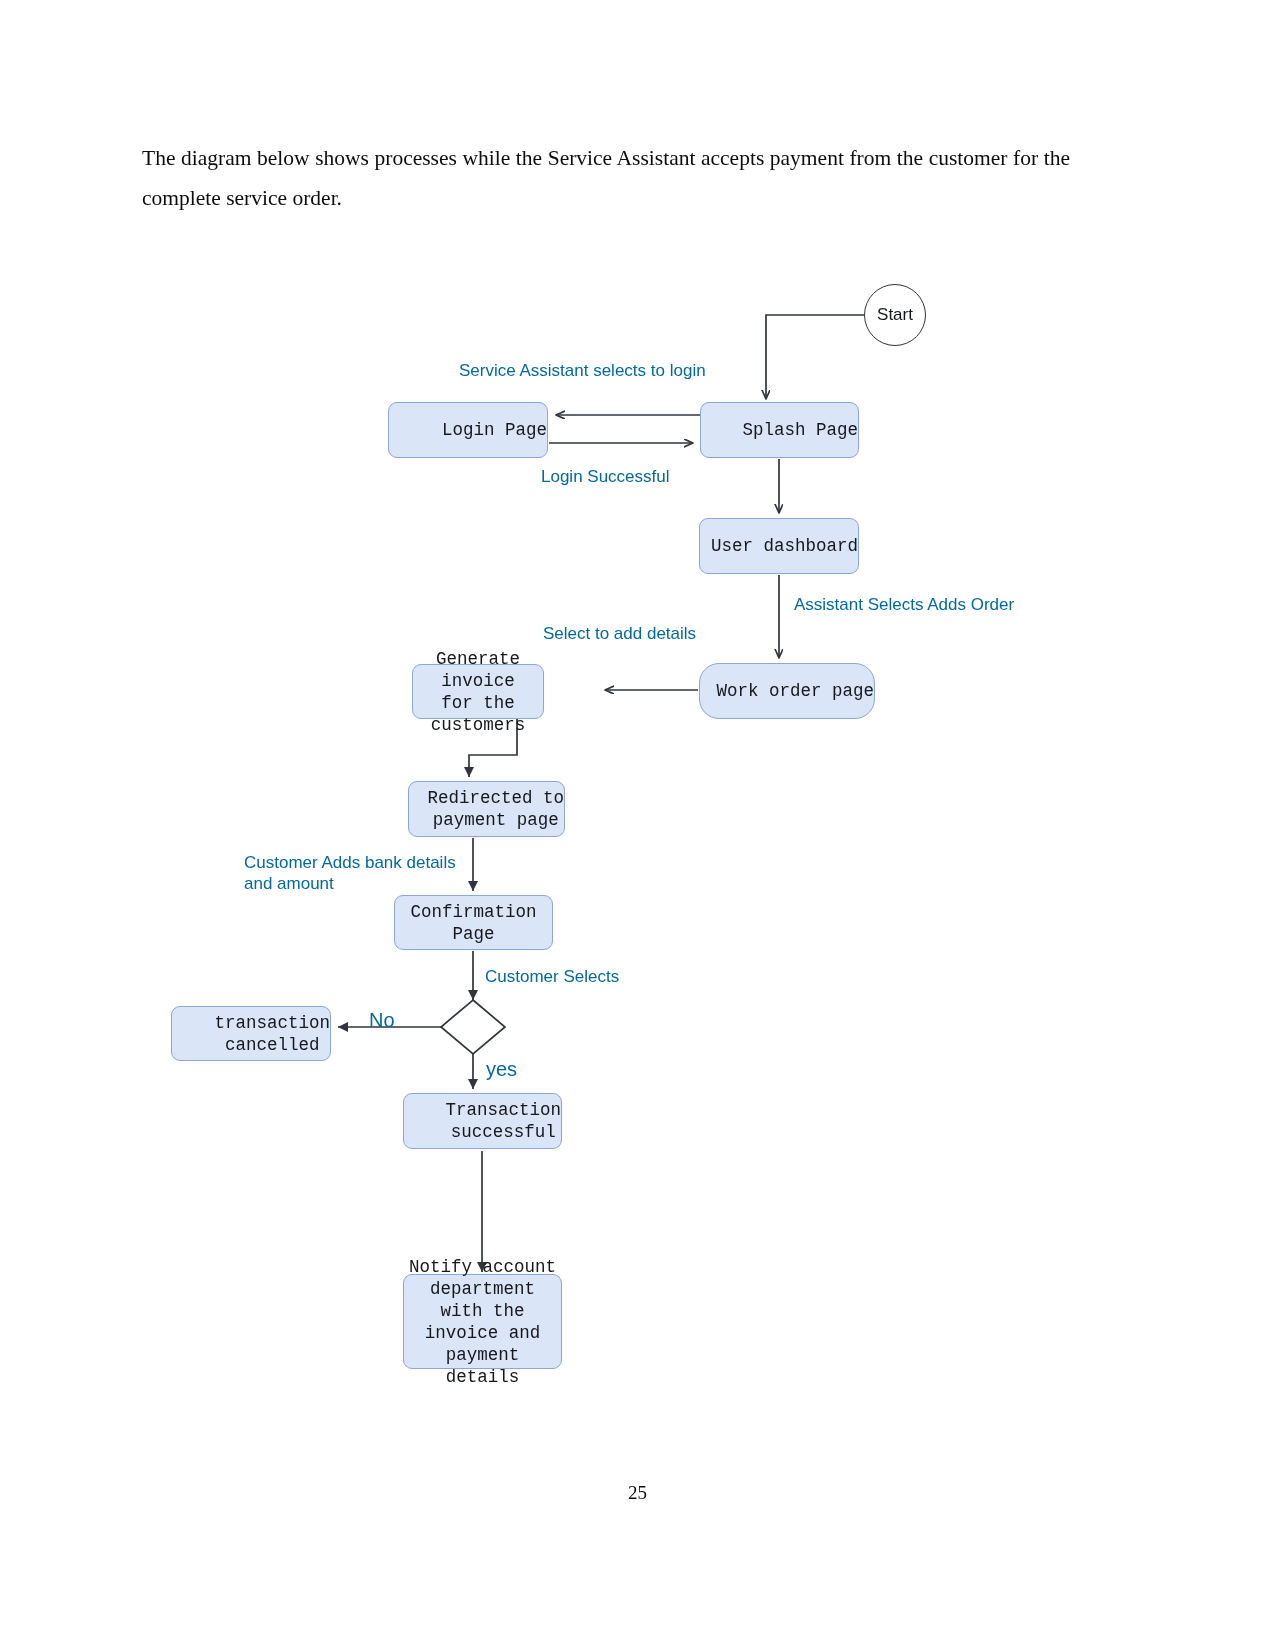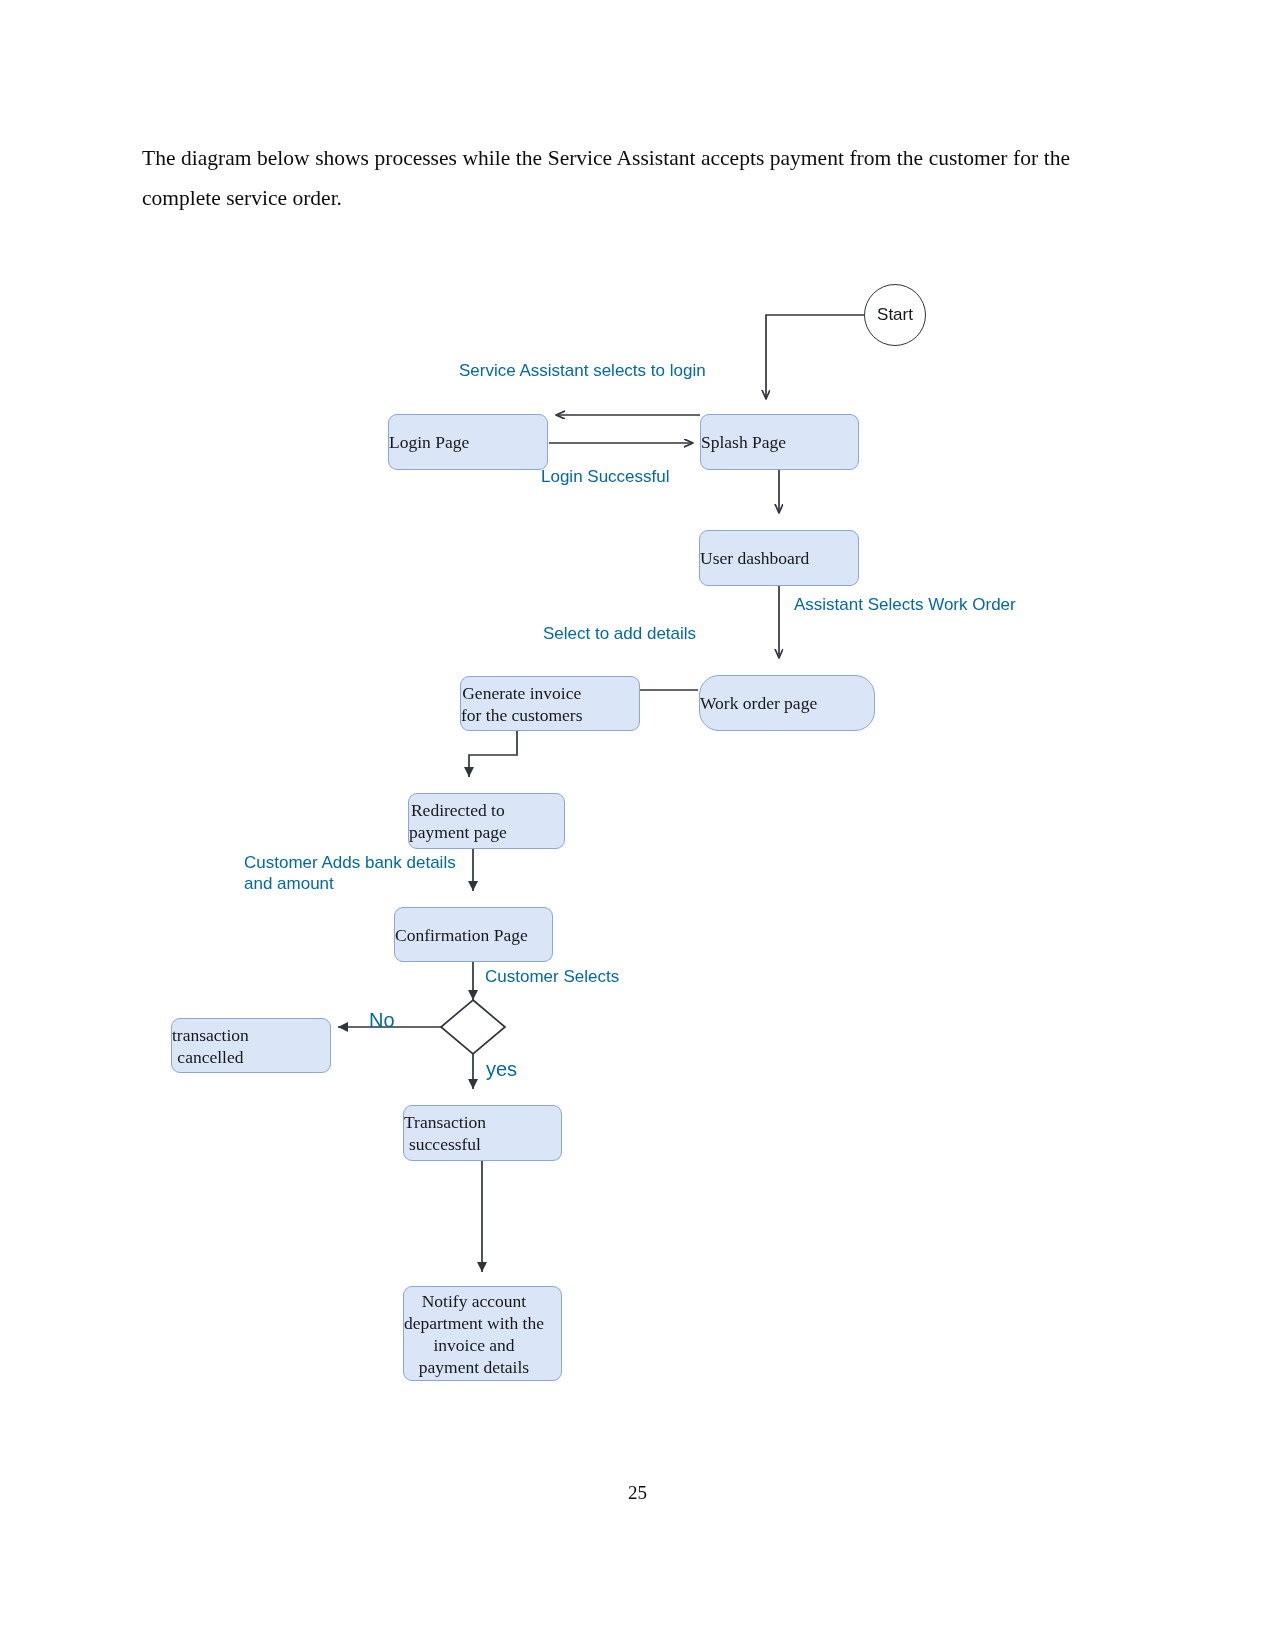--- a/index.html
+++ b/index.html
@@ -47,28 +47,27 @@
 
   
   .node {
     position: absolute;
     box-sizing: border-box;
     background: #dae5f7;
     border: 1.6px solid #8ba7d4;
     border-radius: 9px;
     display: flex;
     align-items: center;
-    justify-content: flex-start;
+    justify-content: flex-end;
     text-align: center;
-    font-family: Liberation Serif, serif;
+    font-family: Liberation Mono, monospace;
     font-size: 17.5px;
     line-height: 22px;
     color: #16181c;
     white-space: pre-line;
-    margin-top: 12px;
   }
 
   .start-node {
     position: absolute;
     box-sizing: border-box;
     width: 62px;
     height: 62px;
     border-radius: 50%;
     background: #ffffff;
     border: 1.6px solid #30353c;
@@ -166,21 +165,21 @@
   </div>
 
   <div class="node" style="left:699px; top:518px; width:160px; height:56px;">
     <span>User dashboard</span>
   </div>
 
   <div class="node" style="left:699px; top:663px; width:176px; height:56px;border-radius:20px;">
     <span>Work order page</span>
   </div>
 
-  <div class="node" style="left:460px; top:664px; width:180px; height:55px;">
+  <div class="node" style="left:412px; top:664px; width:132px; height:55px;">
     <span>Generate invoice
 for the customers</span>
   </div>
 
   <div class="node" style="left:408px; top:781px; width:157px; height:56px;">
     <span>Redirected to
 payment page</span>
   </div>
 
   <div class="node" style="left:394px; top:895px; width:159px; height:55px;">
@@ -201,21 +200,21 @@
     <span>Notify account
 department with the
 invoice and
 payment details</span>
   </div>
 
   <div class="edge-label" style="left:459px; top:360px;">Service Assistant selects to login</div>
 
   <div class="edge-label" style="left:541px; top:466px;">Login Successful</div>
 
-  <div class="edge-label" style="left:794px; top:594px;">Assistant Selects Work Order</div>
+  <div class="edge-label" style="left:794px; top:594px;">Assistant Selects Adds Order</div>
 
   <div class="edge-label" style="left:543px; top:623px;">Select to add details</div>
 
   <div class="edge-label" style="left:244px; top:852px;">Customer Adds bank details
 and amount</div>
 
   <div class="edge-label" style="left:485px; top:966px;">Customer Selects</div>
 
   <div class="edge-label small" style="left:369px; top:1010px;">No</div>
 

